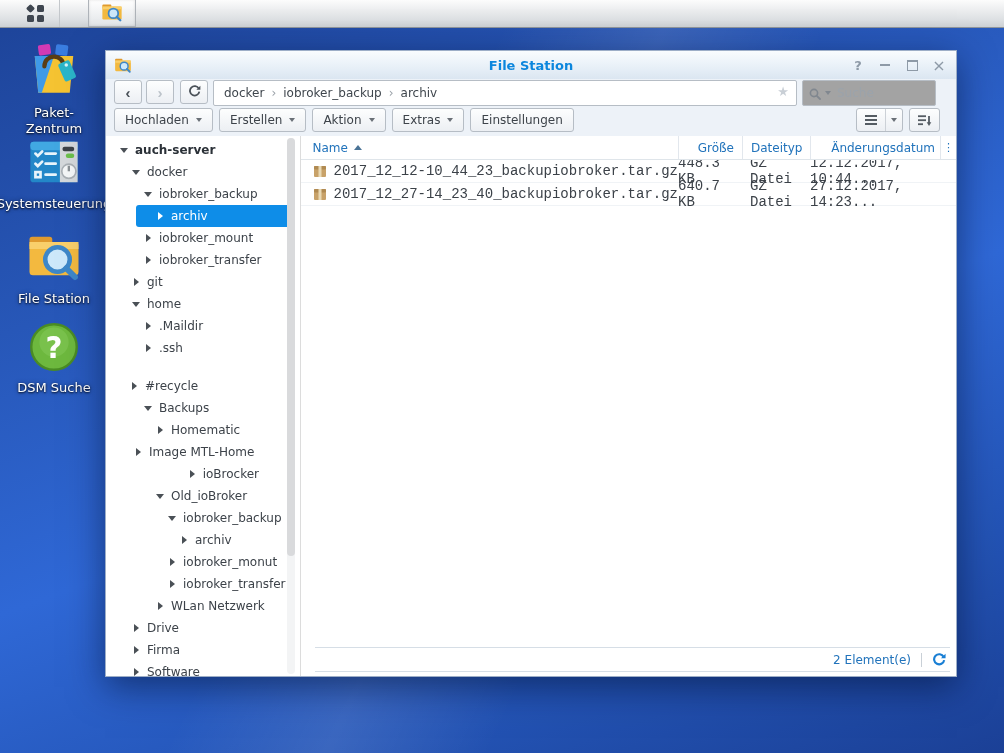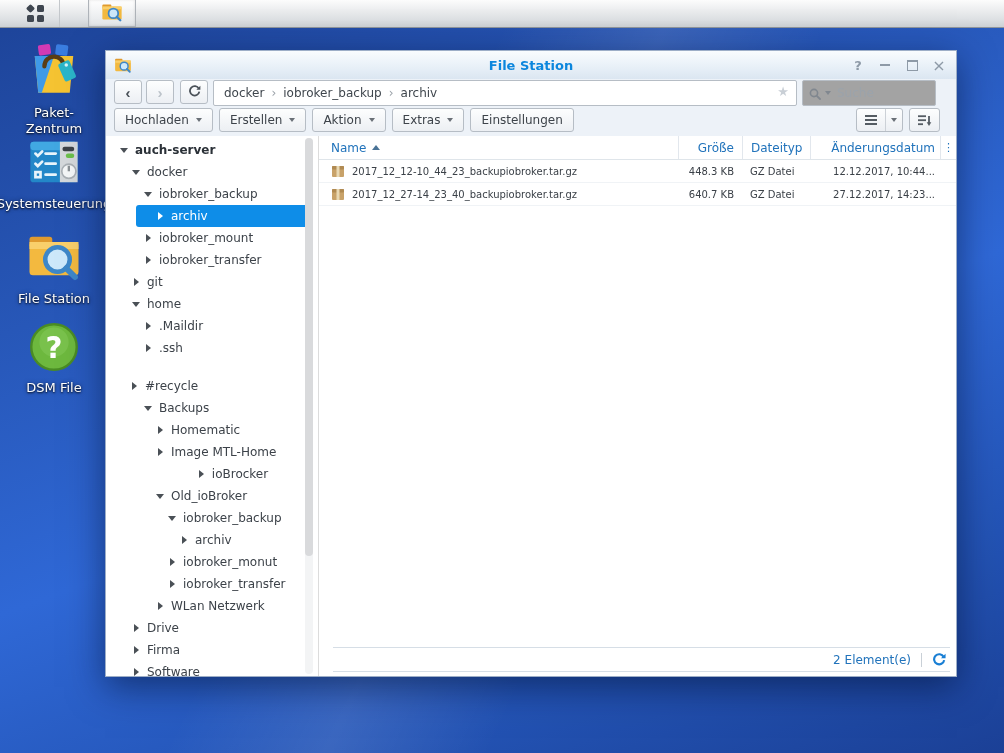--- a/index.html
+++ b/index.html
@@ -101,22 +101,22 @@
     font-size:12px;color:var(--header-text,#2173bb);justify-content:center;}
   .list-header .hc{height:100%;display:flex;align-items:center;box-sizing:border-box;cursor:pointer;}
   .hc.name{flex:1;padding-left:12px;}
   .hc.size{width:64px;justify-content:flex-end;padding-right:8px;border-left:1px solid #e2e7ed;}
   .hc.type{width:68px;padding-left:8px;border-left:1px solid #e2e7ed;}
   .hc.date{width:130px;justify-content:flex-end;padding-right:5px;border-left:1px solid #e2e7ed;}
   .hc.opts{width:16px;justify-content:center;border-left:1px solid #e2e7ed;font-size:11px;}
   .sort-asc{display:inline-block;width:0;height:0;margin-left:6px;
     border-left:4px solid transparent;border-right:4px solid transparent;border-bottom:5px solid #4a7396;}
   .rows{flex:1;overflow:hidden;}
-  .frow{height:22px;display:flex;align-items:center;font-size:10px;color:#3b4148;
-    border-bottom:1px solid #f0f3f6;cursor:pointer;}
+  .frow{height:22px;display:flex;align-items:center;font-size:14px;color:#3b4148;
+    border-bottom:1px solid #f0f3f6;cursor:pointer;font-family:Liberation Mono, monospace;}
   .frow .c{box-sizing:border-box;display:flex;align-items:center;height:100%;}
   .frow .name{flex:1;padding-left:12px;overflow:hidden;white-space:nowrap;}
   .frow .size{width:64px;justify-content:flex-end;padding-right:8px;}
   .frow .type{width:68px;padding-left:8px;}
   .frow .date{width:130px;justify-content:flex-end;padding-right:5px;}
   .frow .opts{width:16px;}
   .ficon{margin-right:7px;display:flex;flex:none;}
   .list-footer{height:23px;margin:0 6px 4px 14px;border-top:1px solid #d6dee6;border-bottom:1px solid #d6dee6;
     display:flex;align-items:center;justify-content:flex-end;font-size:12px;color:var(--header-text,#2173bb);}
   .fdiv{width:1px;height:14px;background:#c9d0d7;margin:0 10px;}
@@ -199,21 +199,21 @@
 </div>
 
 <div class="dico" style="top:321px">
   <span>
     <svg width="52" height="52" viewBox="0 0 32 32">
       <circle cx="16" cy="16" r="14" fill="#6db83e" stroke="#4a8c24" stroke-width="1.5"></circle>
       <circle cx="16" cy="13" r="9" fill="#83c957" opacity="0.55"></circle>
       <text x="16" y="22.5" text-anchor="middle" font-size="18" font-weight="bold" fill="#ffffff" font-family="DejaVu Sans, sans-serif">?</text>
     </svg>
   </span>
-  <span class="lbl">DSM File</span>
+  <span class="lbl">DSM Suche</span>
 </div>
 
 <div class="window">
 
   <div class="titlebar">
     <span class="app-ico">
       <svg width="18" height="18" viewBox="0 0 32 32">
         <rect x="2" y="5" width="13" height="6" rx="1.5" fill="#e09a2e"></rect>
         <rect x="2" y="8" width="28" height="19" rx="2" fill="#f3b93f"></rect>
         <rect x="2" y="8" width="28" height="4" fill="#f9cf6b"></rect>
@@ -365,21 +365,21 @@
           <span class="tlabel">#recycle</span>
         </div>
         <div class="tree-item" style="padding-left: 38px;">
           <span class="arrow expanded"></span>
           <span class="tlabel">Backups</span>
         </div>
         <div class="tree-item" style="padding-left: 50px;">
           <span class="arrow collapsed"></span>
           <span class="tlabel">Homematic</span>
         </div>
-        <div class="tree-item" style="padding-left: 50px; text-align: center;">
+        <div class="tree-item" style="padding-left: 28px; text-align: center;">
           <span class="arrow collapsed"></span>
           <span class="tlabel">Image MTL-Home</span>
         </div>
         <div class="tree-item" style="padding-left: 50px; justify-content: center;">
           <span class="arrow collapsed"></span>
           <span class="tlabel">ioBrocker</span>
         </div>
         <div class="tree-item" style="padding-left: 50px;">
           <span class="arrow expanded"></span>
           <span class="tlabel">Old_ioBroker</span>

